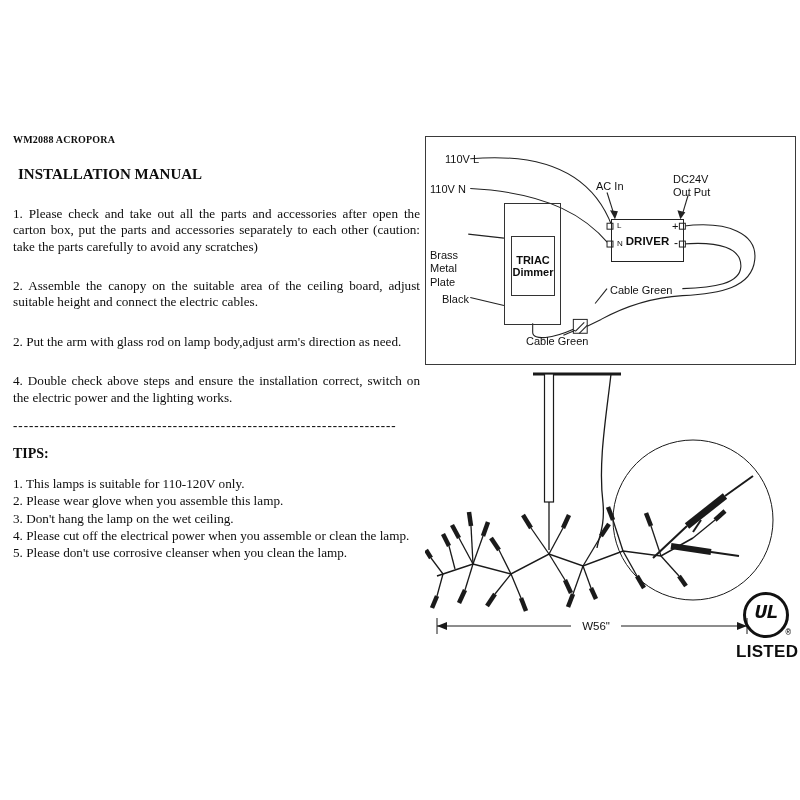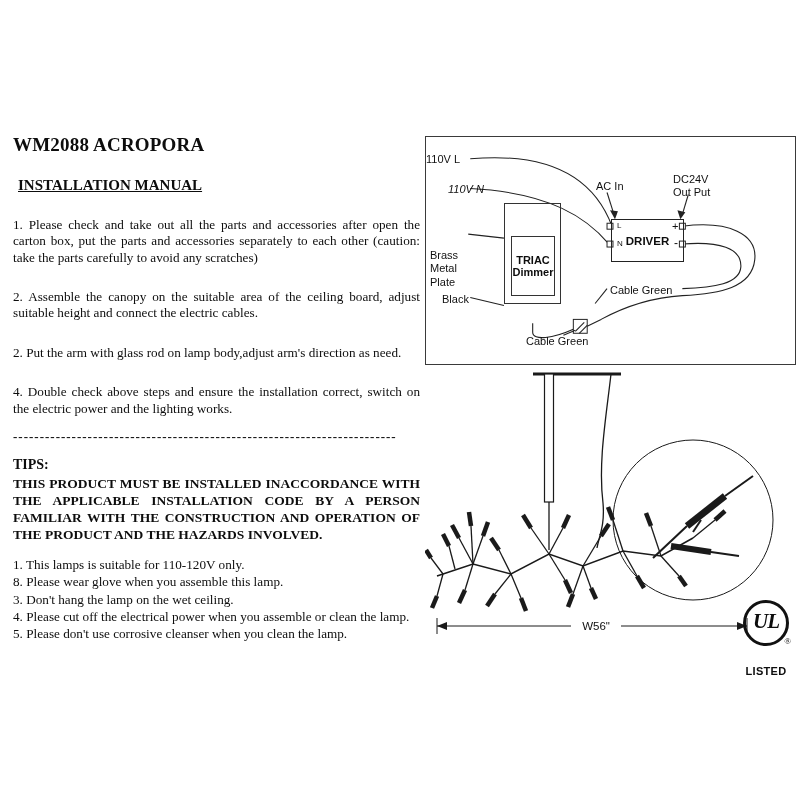--- a/index.html
+++ b/index.html
@@ -4,42 +4,42 @@
 <style>
   * { margin:0; padding:0; box-sizing:border-box; }
   html,body { width:800px; height:800px; }
   body {
     background:#ffffff; color:#0d0d0d; position:relative; overflow:hidden;
     font-family:"Liberation Serif", serif;
   }
 
   
   .left-col { position:absolute; left:13px; top:134px; width:407px; }
-  .doc-title { font-size:19px; font-weight:bold; letter-spacing:.2px; }
-  .doc-subtitle { font-size:15px; font-weight:bold; margin-top:21px; padding-left:5px;text-decoration:underline; }
+  .doc-title { font-size:10px; font-weight:bold; letter-spacing:.2px; }
+  .doc-subtitle { font-size:15px; font-weight:bold; margin-top:21px; padding-left:5px; }
   .steps { margin-top:18px; }
   .steps p { font-size:13.2px; line-height:1.24; text-align:justify;margin-top:23px; }
   .separator { margin-top:12px; font-size:13px; font-weight:bold; letter-spacing:1px;
                white-space:nowrap; overflow:hidden; }
   .tips-heading { font-size:14px; font-weight:bold; margin-top:12px; }
   .warning { font-size:13.5px; font-weight:bold; line-height:1.26; text-align:justify; margin-top:2px; }
   .tips { margin-top:14px; }
   .tips p { font-size:13.2px; line-height:1.24; text-align:justify; margin:1px 0; }
 
   
   .wiring-box { position:absolute; left:425px; top:136px; width:371px; height:229px;
                 border:1px solid #3a3a3a; }
   .wires { position:absolute; left:0; top:0; width:100%; height:100%; }
   .wires path, .wires line { stroke:#222; fill:none; stroke-width:1.1; }
   .wires polygon { fill:#222; stroke:none; }
   .wires rect { fill:#fff; stroke:#222; stroke-width:1; }
   .wlabel { position:absolute; font-family:"Liberation Sans", sans-serif; font-size:11px;
             line-height:1.22; color:#111; }
   .preline { white-space:pre-line; }
-  .triac-outer { position:absolute; left:78px; top:66px; width:57px; height:101px; border:1px solid #333; }
+  .triac-outer { position:absolute; left:78px; top:66px; width:57px; height:122px; border:1px solid #333; }
   .triac-inner { position:absolute; left:6px; top:32px; width:44px; height:60px; border:1px solid #333;
                  display:flex; align-items:center; justify-content:center; text-align:center;
                  font-family:"Liberation Sans", sans-serif; font-size:11px; font-weight:bold; }
   .driver-box { position:absolute; left:185px; top:82px; width:73px; height:43px; border:1.5px solid #222;
                 display:flex; align-items:center; justify-content:center;
                 font-family:"Liberation Sans", sans-serif; font-size:11.5px; font-weight:bold; }
   .term { position:absolute; font-family:"Liberation Sans", sans-serif; color:#111; }
   .term-l { left:191px; top:84px; font-size:8px; }
   .term-n { left:191px; top:102px; font-size:8px; }
   .term-plus { left:246px; top:83px; font-size:11px; }
@@ -58,48 +58,47 @@
   .chandelier .d7 { stroke-width:7; }
   .chandelier .dcircle { stroke-width:1; }
   .chandelier .dim { stroke-width:1; }
   .chandelier polygon { fill:#1a1a1a; stroke:none; }
   .chandelier text { font-family:"Liberation Sans", sans-serif; font-size:11.5px;
                      fill:#111; stroke:none; }
 
   
   .ul-logo { position:absolute; left:736px; top:592px; width:60px; text-align:center; }
   .ul-circle { width:46px; height:46px; border:3.5px solid #111; border-radius:50%;
-               margin:8px auto; position:relative; font-family:Liberation Serif, serif; }
+               margin:0 auto; position:relative; font-family:Liberation Mono, monospace; }
   .ul-text { position:absolute; left:0; right:0; top:6px; font-size:21px; font-weight:bold;
              font-style:italic; letter-spacing:-1px; }
   .ul-reg { position:absolute; right:-5px; bottom:-3px; font-size:9px; font-style:normal; }
-  .ul-listed { margin-top:19px; font-size:11px; font-weight:bold; letter-spacing:.3px;
+  .ul-listed { margin-top:4px; font-size:17px; font-weight:bold; letter-spacing:.3px;
                font-family:"Liberation Sans", sans-serif; }
 </style>
 </head>
 <body>
 
 <div class="left-col">
   <div class="doc-title">WM2088 ACROPORA</div>
   <div class="doc-subtitle">INSTALLATION MANUAL</div>
 
   <div class="steps">
     <p>1.  Please check and take out all the parts and accessories after open the carton box, put the parts and accessories separately to each other  (caution: take the parts carefully to avoid any scratches)</p>
     <p>2.  Assemble the canopy on the suitable area of the ceiling board, adjust suitable height and connect the electric cables.</p>
     <p>2.  Put the arm with glass rod on lamp body,adjust arm's direction as need.</p>
     <p>4.  Double check above steps and ensure the installation correct, switch on the electric power and the lighting works.</p>
   </div>
 
   <div class="separator">------------------------------------------------------------------------</div>
   <div class="tips-heading">TIPS:</div>
-  <p class="warning">THIS PRODUCT MUST BE INSTALLED INACCORDANCE WITH THE APPLICABLE INSTALLATION CODE BY A PERSON FAMILIAR WITH THE CONSTRUCTION AND OPERATION OF THE PRODUCT AND THE HAZARDS INVOLVED.</p>
 
   <div class="tips">
     <p>1.  This lamps is suitable for 110-120V only.</p>
-    <p>8.  Please wear glove when you assemble this lamp.</p>
+    <p>2.  Please wear glove when you assemble this lamp.</p>
     <p>3.  Don't hang the lamp on the wet ceiling.</p>
     <p>4.  Please cut off the electrical power when you assemble or clean the lamp.</p>
     <p>5.  Please don't use corrosive cleanser when you clean the lamp.</p>
   </div>
 </div>
 
 <div class="wiring-box">
   <svg class="wires" viewBox="0 0 371 229">
     <g>
       <path d="M 44 22 C 135 14, 172 50, 187 90"></path>
@@ -136,22 +135,22 @@
       <polygon points="256,83 253,74 261,76"></polygon>
     </g>
     <g>
       <rect x="182" y="87" width="6" height="6"></rect>
       <rect x="182" y="105" width="6" height="6"></rect>
       <rect x="255" y="87" width="6" height="6"></rect>
       <rect x="255" y="105" width="6" height="6"></rect>
     </g>
   </svg>
 
-  <div class="wlabel" style="left:0; top:16px;">110V L</div>
-  <div class="wlabel" style="left:22px; top:46px;font-style:italic;">110V N</div>
+  <div class="wlabel" style="left:19px; top:16px;">110V L</div>
+  <div class="wlabel" style="left:4px; top:46px;">110V N</div>
   <div class="wlabel preline" style="left:4px; top:92px;margin-top:20px;">Brass
 Metal
 Plate</div>
   <div class="wlabel" style="left:16px; top:156px;text-align:center;">Black</div>
   <div class="wlabel" style="left:170px; top:43px;">AC In</div>
   <div class="wlabel preline" style="left:247px; top:36px;">DC24V
 Out Put</div>
   <div class="wlabel" style="left:184px; top:147px;">Cable Green</div>
   <div class="wlabel" style="left:100px; top:198px;">Cable Green</div>
 

